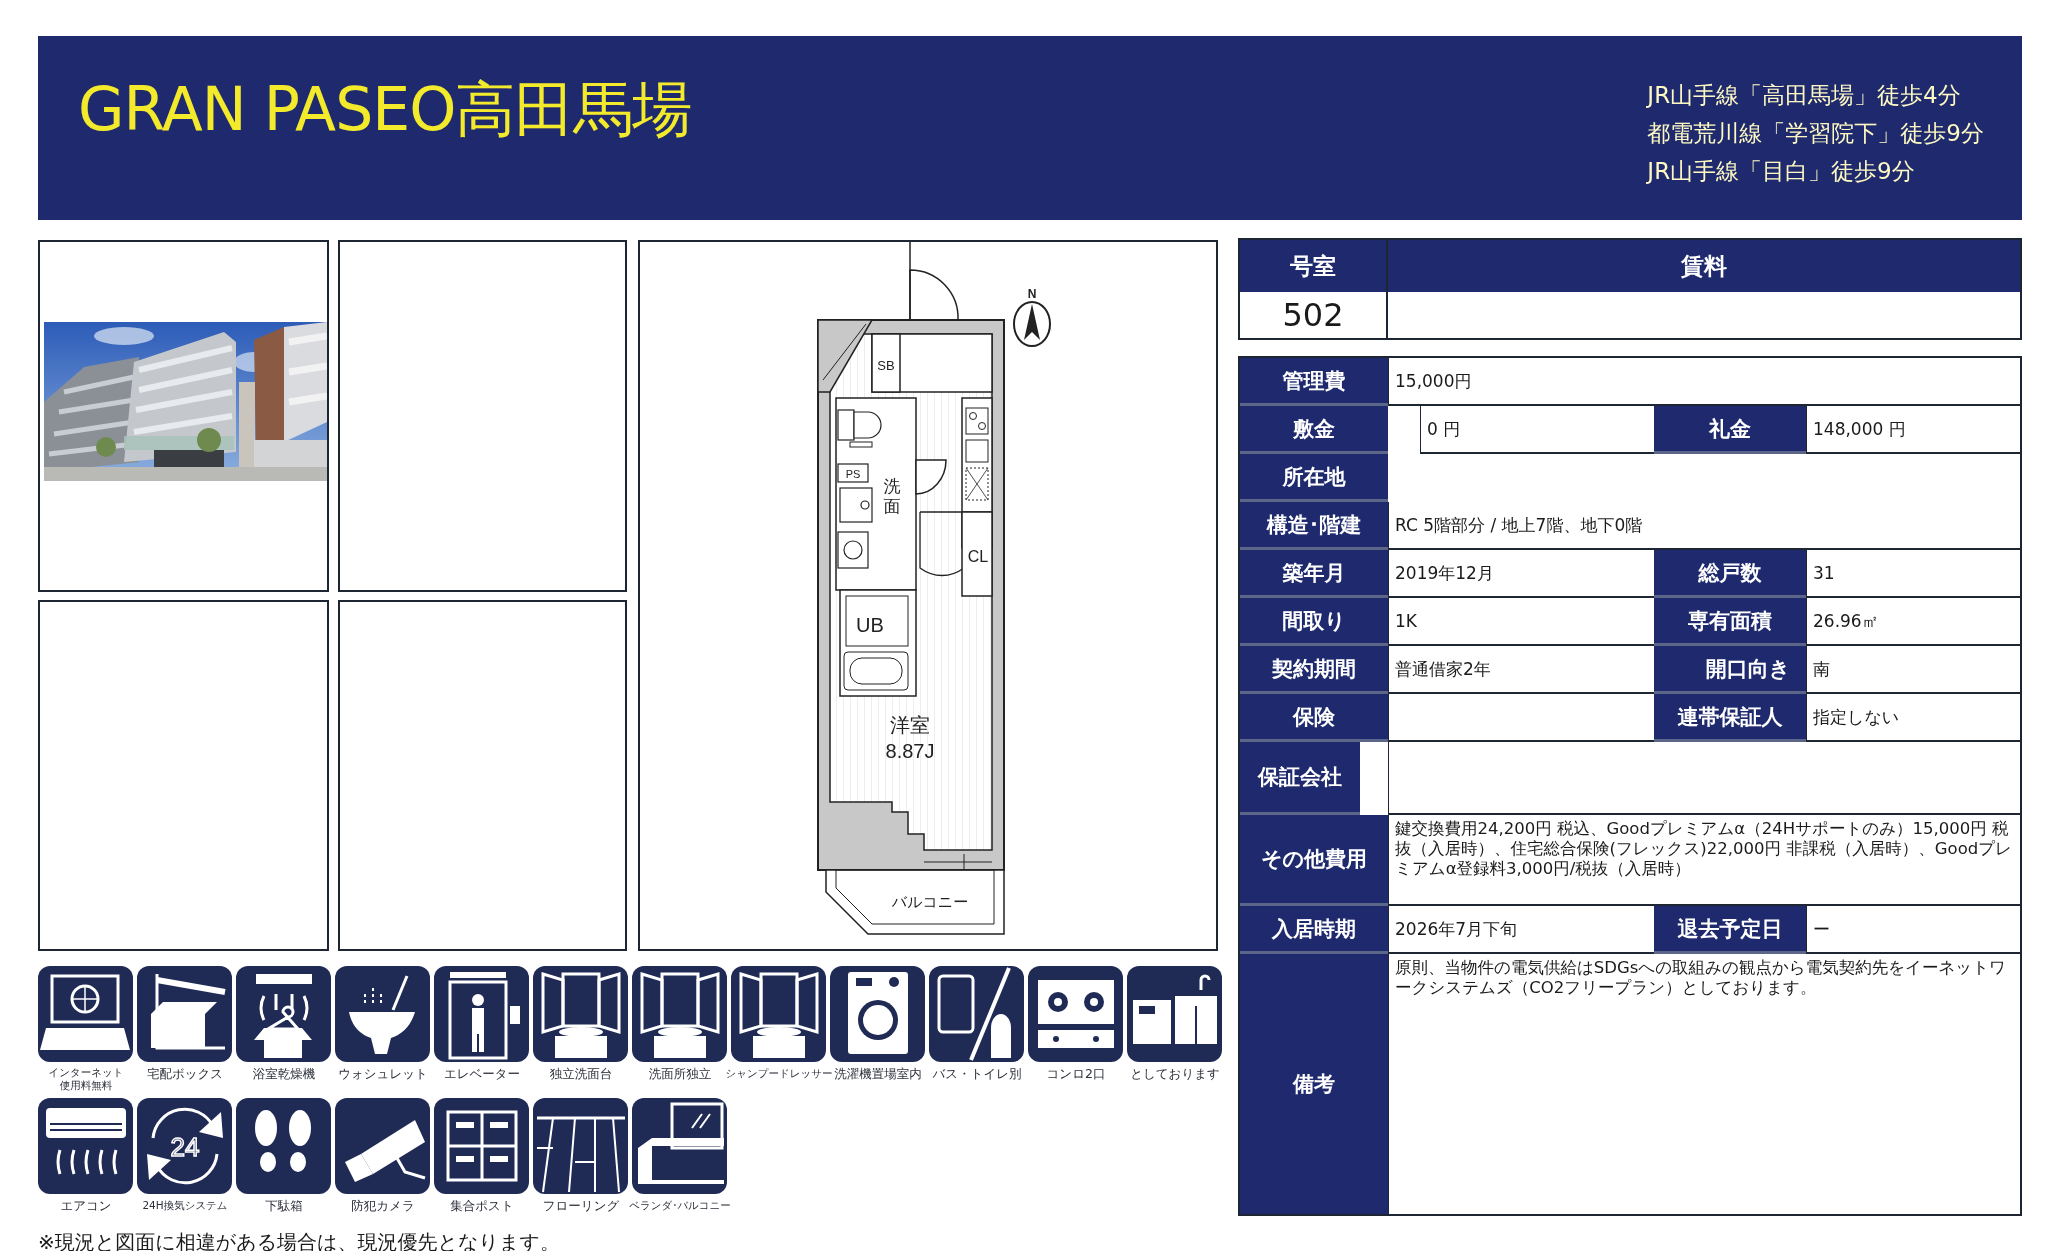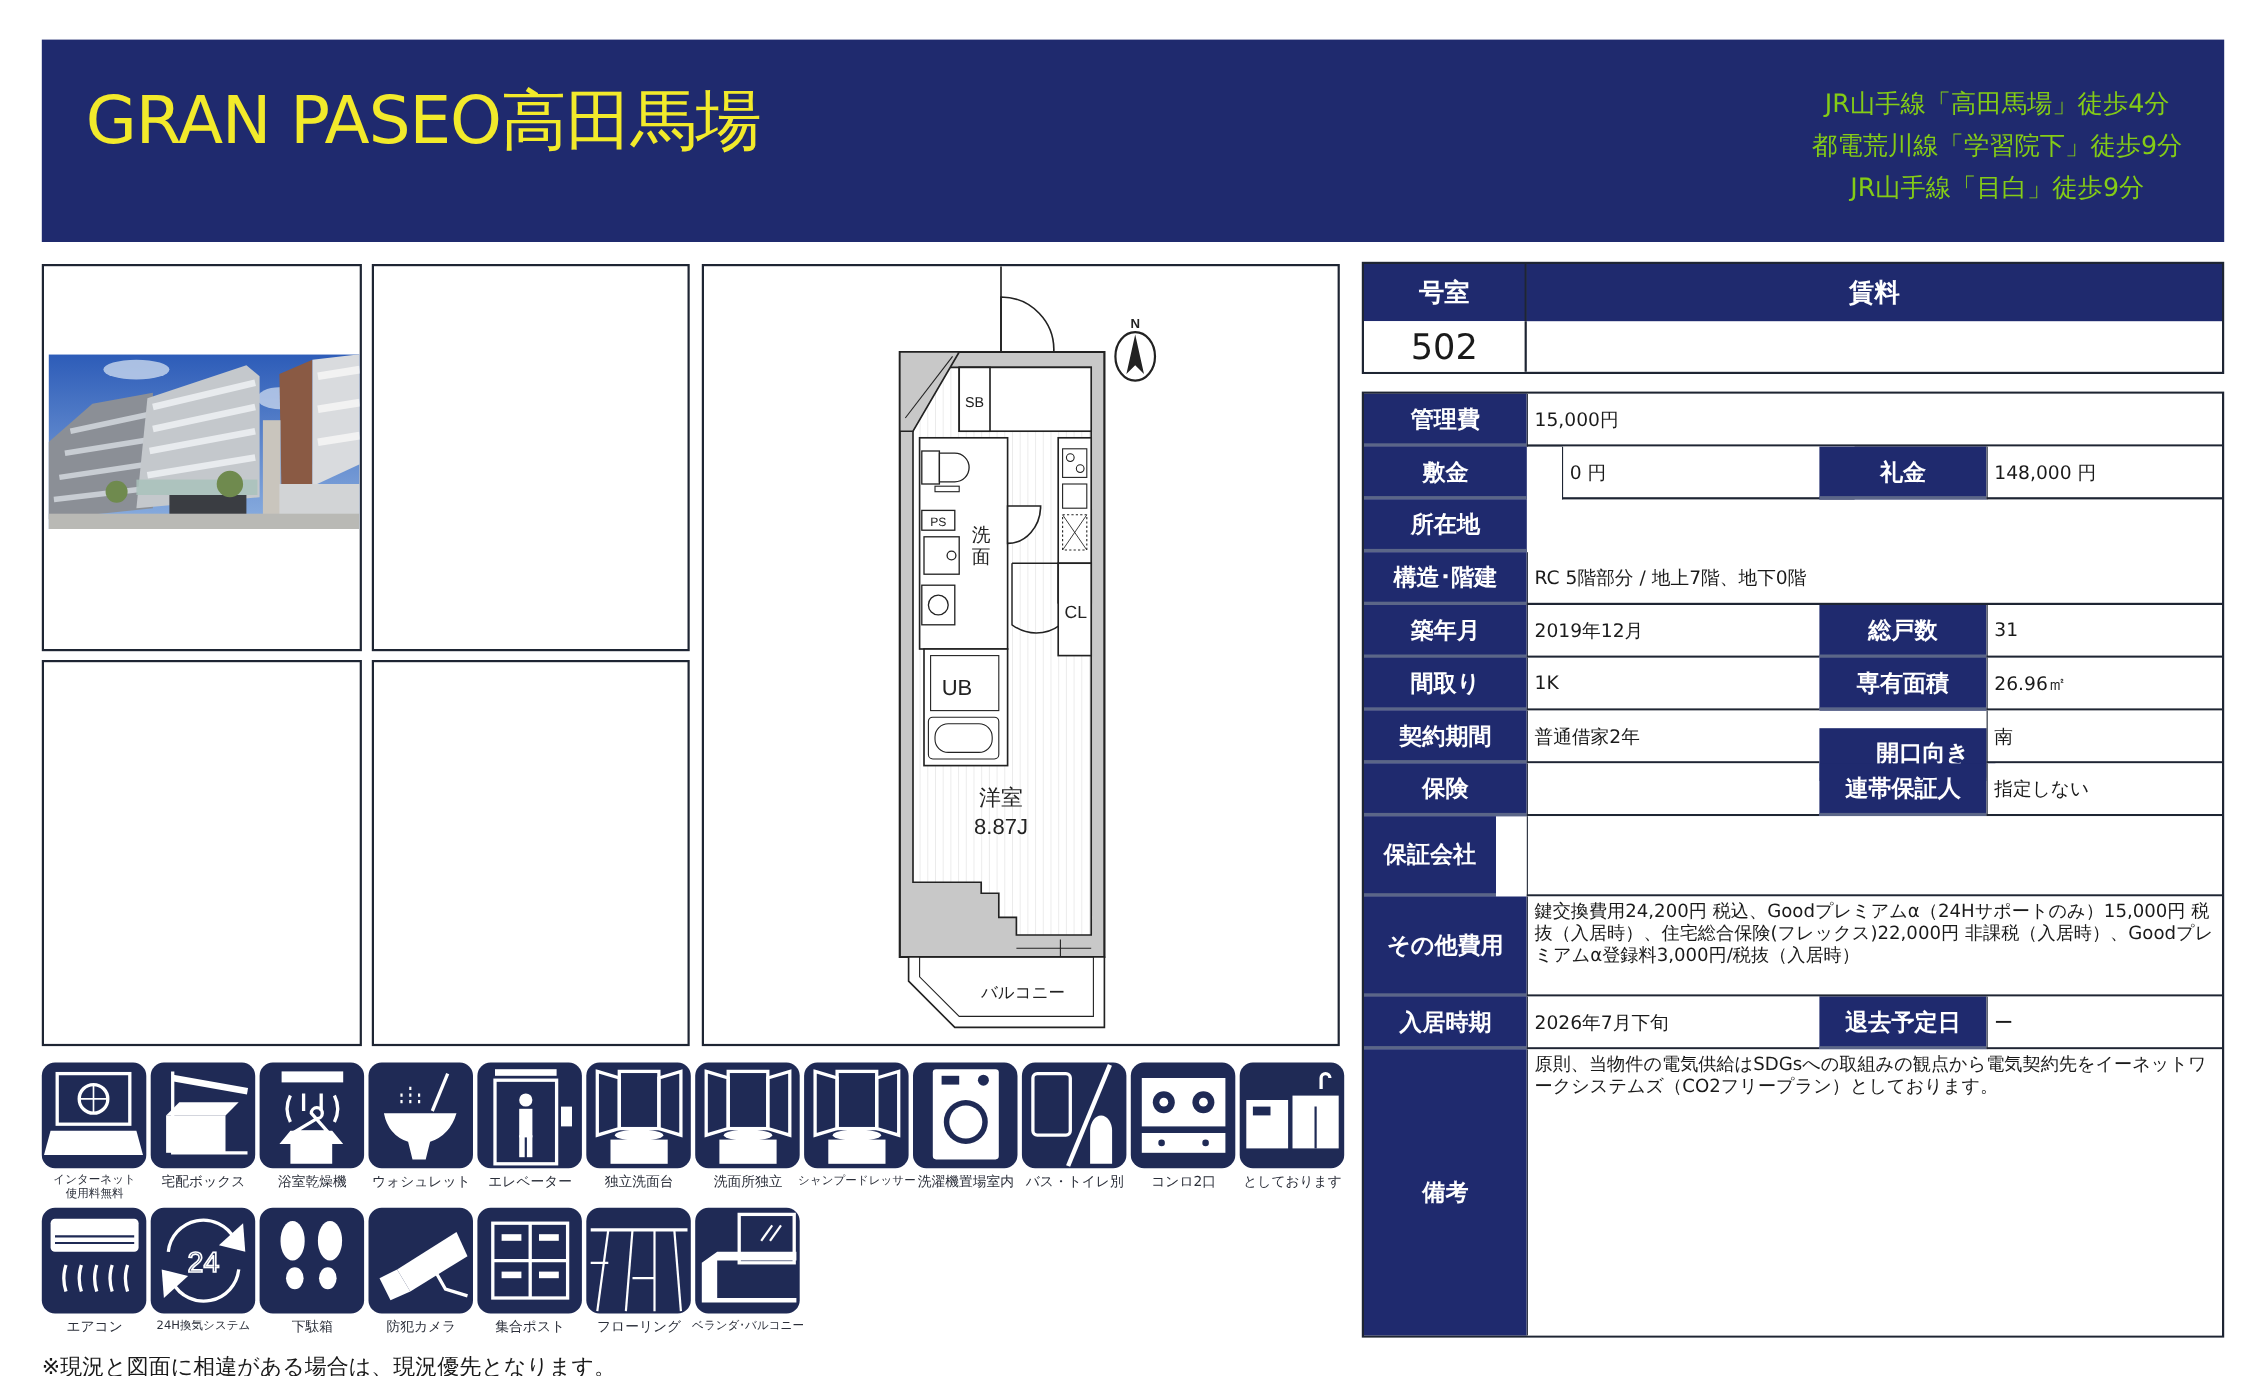--- a/index.html
+++ b/index.html
@@ -1,21 +1,21 @@
 <!DOCTYPE html>
 <html><head>
 <meta charset="utf-8">
 <style>
   * { box-sizing: border-box; margin: 0; padding: 0; }
   html, body { width: 2056px; height: 1251px; background: #ffffff; overflow: hidden; }
   body { position: relative; font-family: "DejaVu Sans", "Liberation Sans", sans-serif; color: #1a1a1a; }
 
   .banner { position: absolute; left: 38px; top: 36px; width: 1984px; height: 184px; background: #1f2a6e; }
   .banner-title { position: absolute; left: 40px; top: 34px; font-size: 60px; color: #f2ea2b; letter-spacing: -1px; white-space: nowrap; }
-  .access { position: absolute; right: 38px; top: 40px; text-align: center; color: #84cc16; font-size: 23px; line-height: 38px; }
+  .access { position: absolute; right: 38px; top: 40px; text-align: left; color: #fef9c3; font-size: 23px; line-height: 38px; }
   .access div { white-space: nowrap; }
 
   .photo-box { position: absolute; border: 2px solid #1e2533; background: #fff; overflow: hidden; }
   .photo { position: absolute; left: 4px; top: 80px; width: 283px; height: 159px; overflow: hidden; }
 
   .plan-box { position: absolute; left: 638px; top: 240px; width: 580px; height: 711px; border: 2px solid #1e2533; background: #fff; }
 
   .icon-tile { position: absolute; width: 95px; height: 96px; background: #1f2a55; border-radius: 12px; overflow: hidden; }
   .icon-label { position: absolute; width: 108px; text-align: center; font-size: 12.5px; color: #2b2f3a; line-height: 15px; white-space: nowrap; }
 
@@ -200,21 +200,21 @@
   <div class="cell lbl" style="left:414px;top:192px;width:152px;height:48px;">総戸数</div>
   <div class="cell val" style="left:566px;top:192px;width:214px;height:48px;">31</div>
 
   <div class="cell lbl" style="left:0;top:240px;width:148px;height:48px;">間取り</div>
   <div class="cell val" style="left:148px;top:240px;width:266px;height:48px;">1K</div>
   <div class="cell lbl" style="left:414px;top:240px;width:152px;height:48px;">専有面積</div>
   <div class="cell val" style="left:566px;top:240px;width:214px;height:48px;">26.96㎡</div>
 
   <div class="cell lbl" style="left:0;top:288px;width:148px;height:48px;">契約期間</div>
   <div class="cell val" style="left:148px;top:288px;width:266px;height:48px;">普通借家2年</div>
-  <div class="cell lbl" style="left:414px;top:304px;width:160px;height:48px;padding-left:28px;">開口向き</div>
+  <div class="cell lbl" style="left:414px;top:288px;width:160px;height:48px;padding-left:28px;">開口向き</div>
   <div class="cell val" style="left:566px;top:288px;width:214px;height:48px;">南</div>
 
   <div class="cell lbl" style="left:0;top:336px;width:148px;height:48px;">保険</div>
   <div class="cell val" style="left:148px;top:336px;width:266px;height:48px;"></div>
   <div class="cell lbl" style="left:414px;top:336px;width:152px;height:48px;">連帯保証人</div>
   <div class="cell val" style="left:566px;top:336px;width:214px;height:48px;">指定しない</div>
 
   <div class="cell lbl" style="left:0;top:384px;width:120px;height:73px;">保証会社</div>
   <div class="cell val" style="left:148px;top:384px;width:632px;height:73px;"></div>
 

